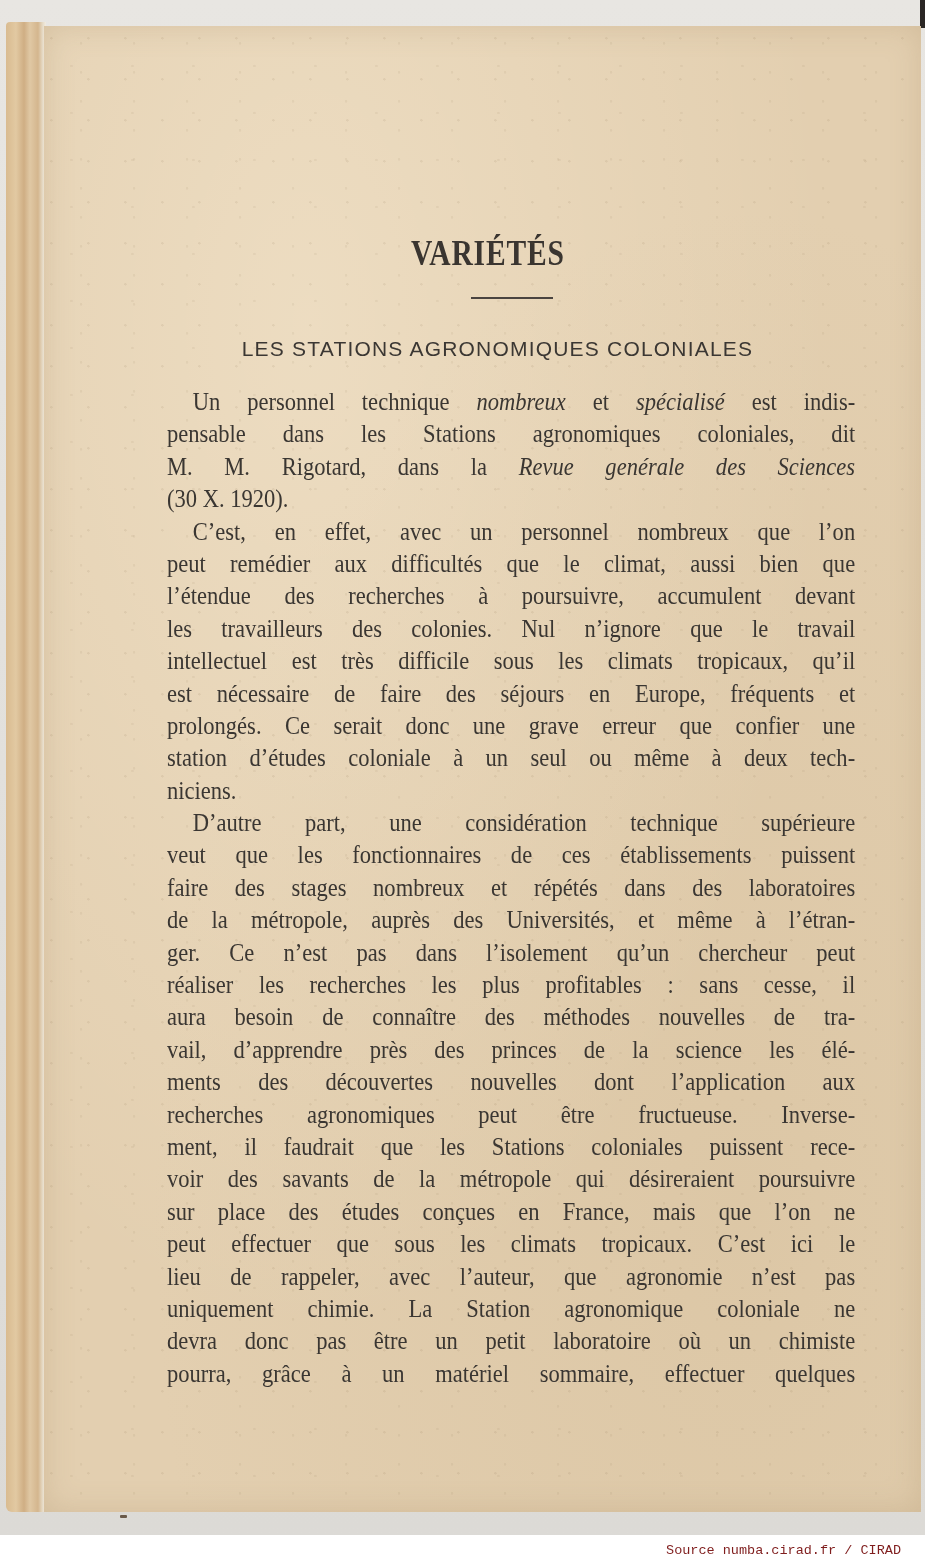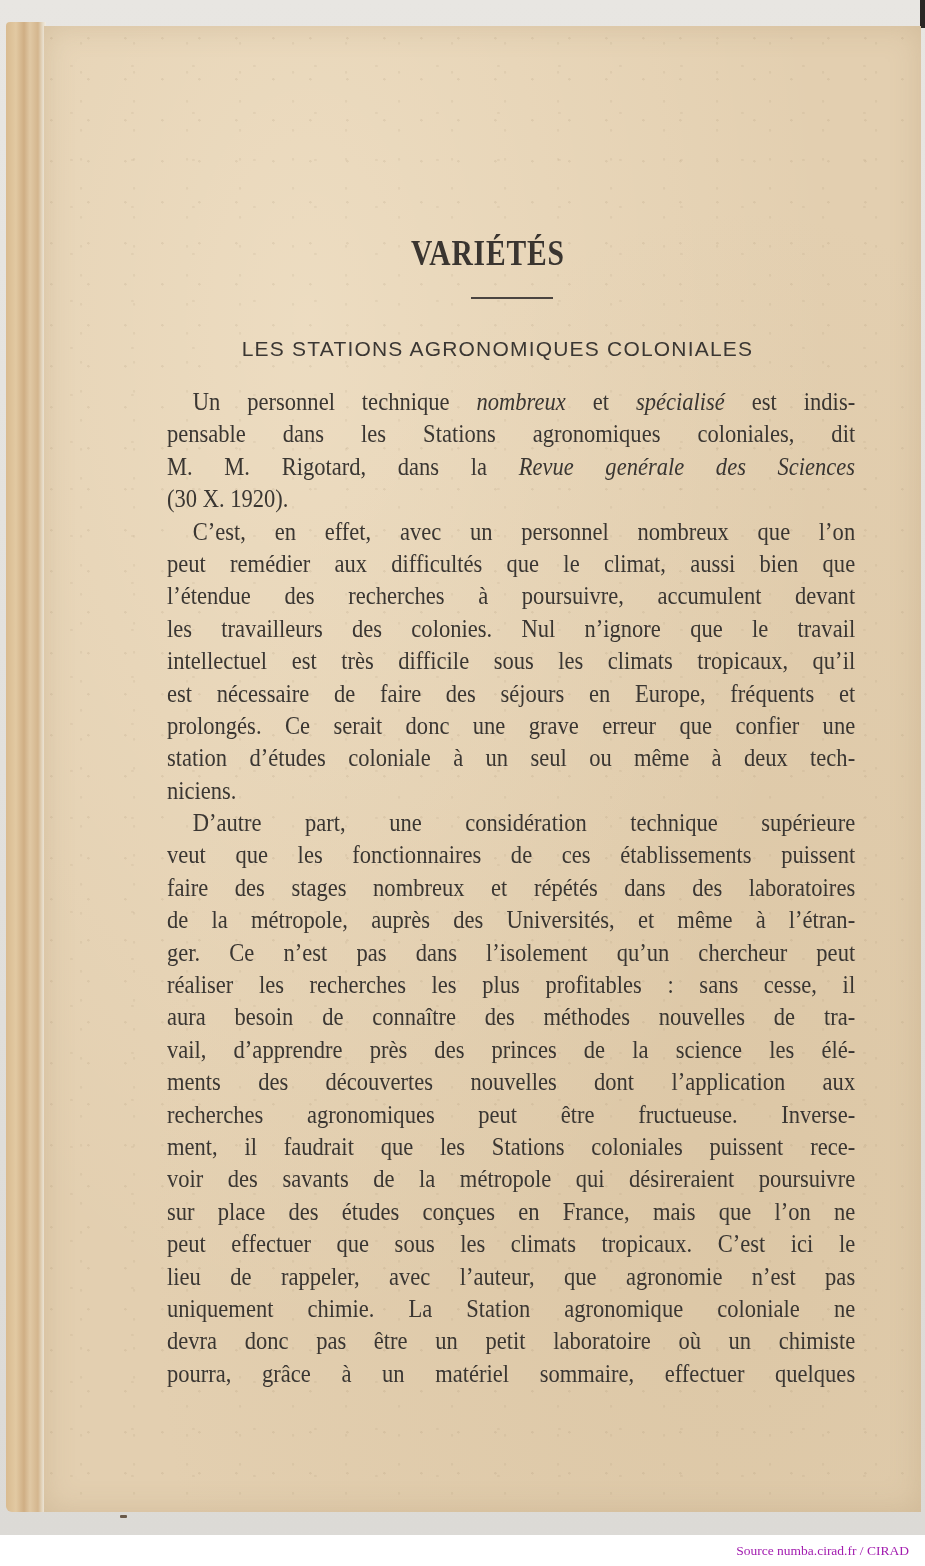--- a/index.html
+++ b/index.html
@@ -60,22 +60,22 @@
     }
     .line {
       height: 32.4px; line-height: 32.4px; white-space: nowrap;
       text-align: justify; text-align-last: justify;
     }
     .line.last { text-align-last: left; }
     .line.indent { padding-left: 28px; }
     .line em { font-style: italic; }
     .paragraph { margin-bottom: 0; }
     .source-credit {
-      position: absolute; right: 16px; top: 1543px;
-      font-family: Liberation Serif, serif; font-size: 13.5px; color: #a21caf;
+      position: absolute; right: 24px; top: 1543px;
+      font-family: Liberation Mono, monospace; font-size: 13.5px; color: #7f1d1d;
     }
     .page-mark {
       position: absolute; left: 120px; top: 1515px; width: 7px; height: 3px; background: #6a5a4a; border-radius: 1px;
     }
   </style>
 </head>
 <body>
 
 <div class="scan-bg"></div>
 <div class="right-edge"></div>

